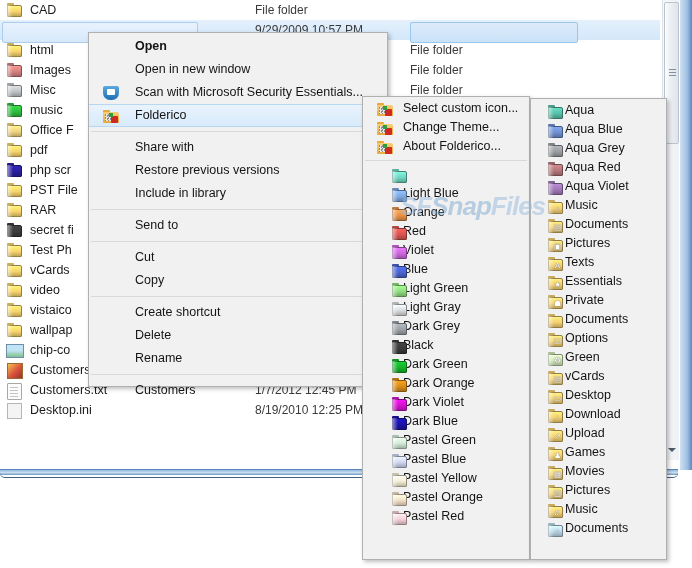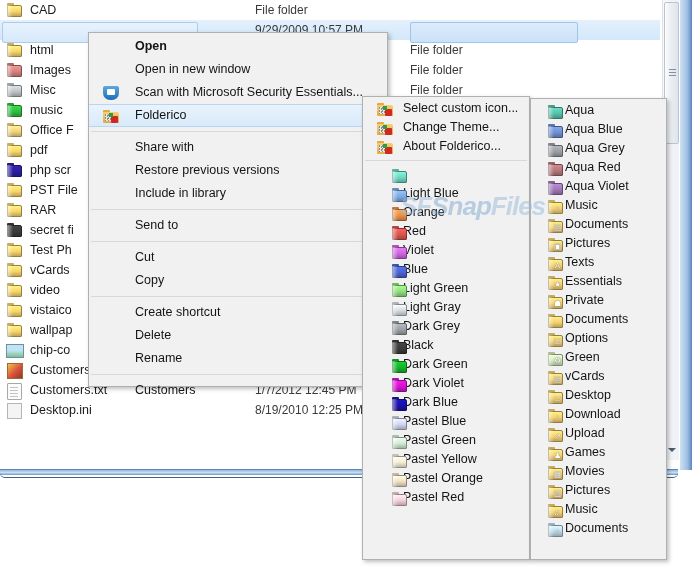--- a/index.html
+++ b/index.html
@@ -610,46 +610,53 @@
         </span><span>Black</span></div>
       <div class="mi2"><span class="fold-w" style="position: absolute; left: 14px; top: 2px;">
           <span class="fold">
             <i class="ft" style="background: rgb(16, 147, 34);"></i>
             <i class="fb" style="background: linear-gradient(rgb(23, 208, 49), rgb(20, 179, 42) 55%, rgb(16, 140, 33)); border: 1px solid rgb(12, 107, 25); box-sizing: border-box;"></i>
             <i class="gl"></i>
           </span>
         </span><span>Dark Green</span></div>
       <div class="mi2"><span class="fold-w" style="position: absolute; left: 14px; top: 2px;">
           <span class="fold">
+            <i class="ft" style="background: rgb(178, 114, 20);"></i>
+            <i class="fb" style="background: linear-gradient(rgb(252, 161, 28), rgb(217, 139, 24) 55%, rgb(169, 108, 19)); border: 1px solid rgb(130, 83, 14); box-sizing: border-box;"></i>
+            <i class="gl"></i>
+          </span>
+        </span><span>Dark Orange</span></div>
+      <div class="mi2"><span class="fold-w" style="position: absolute; left: 14px; top: 2px;">
+          <span class="fold">
             <i class="ft" style="background: rgb(174, 15, 170);"></i>
             <i class="fb" style="background: linear-gradient(rgb(246, 21, 240), rgb(212, 18, 207) 55%, rgb(165, 14, 161)); border: 1px solid rgb(127, 11, 124); box-sizing: border-box;"></i>
             <i class="gl"></i>
           </span>
         </span><span>Dark Violet</span></div>
       <div class="mi2"><span class="fold-w" style="position: absolute; left: 14px; top: 2px;">
           <span class="fold">
             <i class="ft" style="background: rgb(21, 15, 138);"></i>
             <i class="fb" style="background: linear-gradient(rgb(30, 21, 195), rgb(26, 18, 168) 55%, rgb(20, 14, 131)); border: 1px solid rgb(16, 11, 101); box-sizing: border-box;"></i>
             <i class="gl"></i>
           </span>
         </span><span>Dark Blue</span></div>
       <div class="mi2"><span class="fold-w" style="position: absolute; left: 14px; top: 2px;">
           <span class="fold">
+            <i class="ft" style="background: rgb(170, 191, 174);"></i>
+            <i class="fb" style="background: linear-gradient(rgb(240, 255, 246), rgb(207, 233, 212) 55%, rgb(161, 182, 165)); border: 1px solid rgb(124, 140, 127); box-sizing: border-box;"></i>
+            <i class="gl"></i>
+          </span>
+        </span><span>Pastel Green</span></div>
+      <div class="mi2"><span class="fold-w" style="position: absolute; left: 14px; top: 2px;">
+          <span class="fold">
             <i class="ft" style="background: rgb(170, 174, 196);"></i>
             <i class="fb" style="background: linear-gradient(rgb(240, 246, 255), rgb(207, 212, 239) 55%, rgb(161, 165, 186)); border: 1px solid rgb(124, 127, 143); box-sizing: border-box;"></i>
             <i class="gl"></i>
           </span>
         </span><span>Pastel Blue</span></div>
-      <div class="mi2"><span class="fold-w" style="position: absolute; left: 14px; top: 2px;">
-          <span class="fold">
-            <i class="ft" style="background: rgb(170, 191, 174);"></i>
-            <i class="fb" style="background: linear-gradient(rgb(240, 255, 246), rgb(207, 233, 212) 55%, rgb(161, 182, 165)); border: 1px solid rgb(124, 140, 127); box-sizing: border-box;"></i>
-            <i class="gl"></i>
-          </span>
-        </span><span>Pastel Green</span></div>
       <div class="mi2"><span class="fold-w" style="position: absolute; left: 14px; top: 2px;">
           <span class="fold">
             <i class="ft" style="background: rgb(198, 194, 172);"></i>
             <i class="fb" style="background: linear-gradient(rgb(255, 255, 244), rgb(242, 236, 210) 55%, rgb(189, 184, 164)); border: 1px solid rgb(145, 142, 126); box-sizing: border-box;"></i>
             <i class="gl"></i>
           </span>
         </span><span>Pastel Yellow</span></div>
       <div class="mi2"><span class="fold-w" style="position: absolute; left: 14px; top: 2px;">
           <span class="fold">
             <i class="ft" style="background: rgb(197, 181, 161);"></i>

